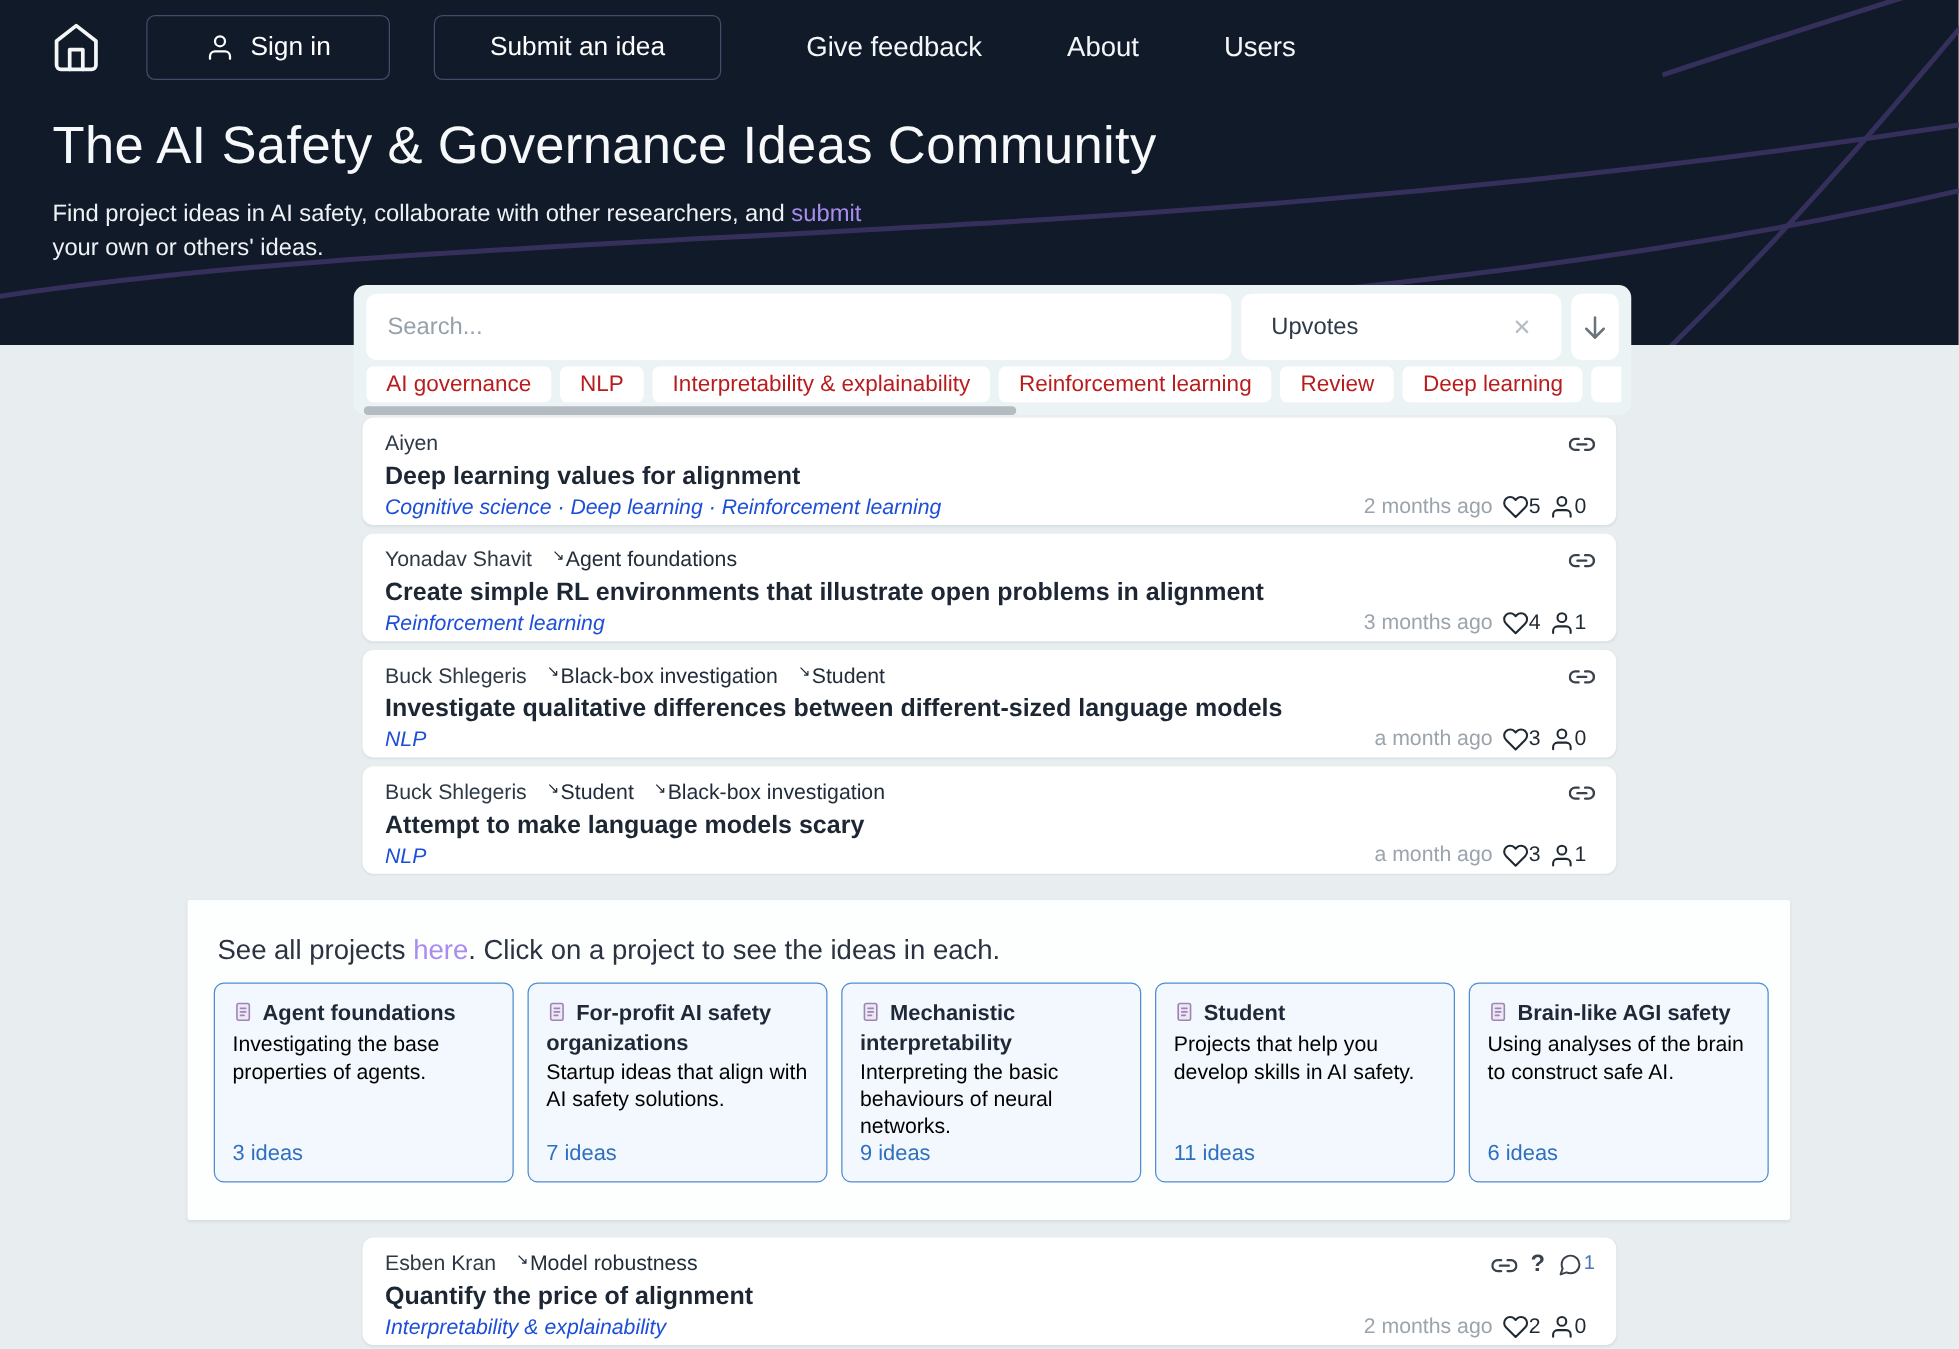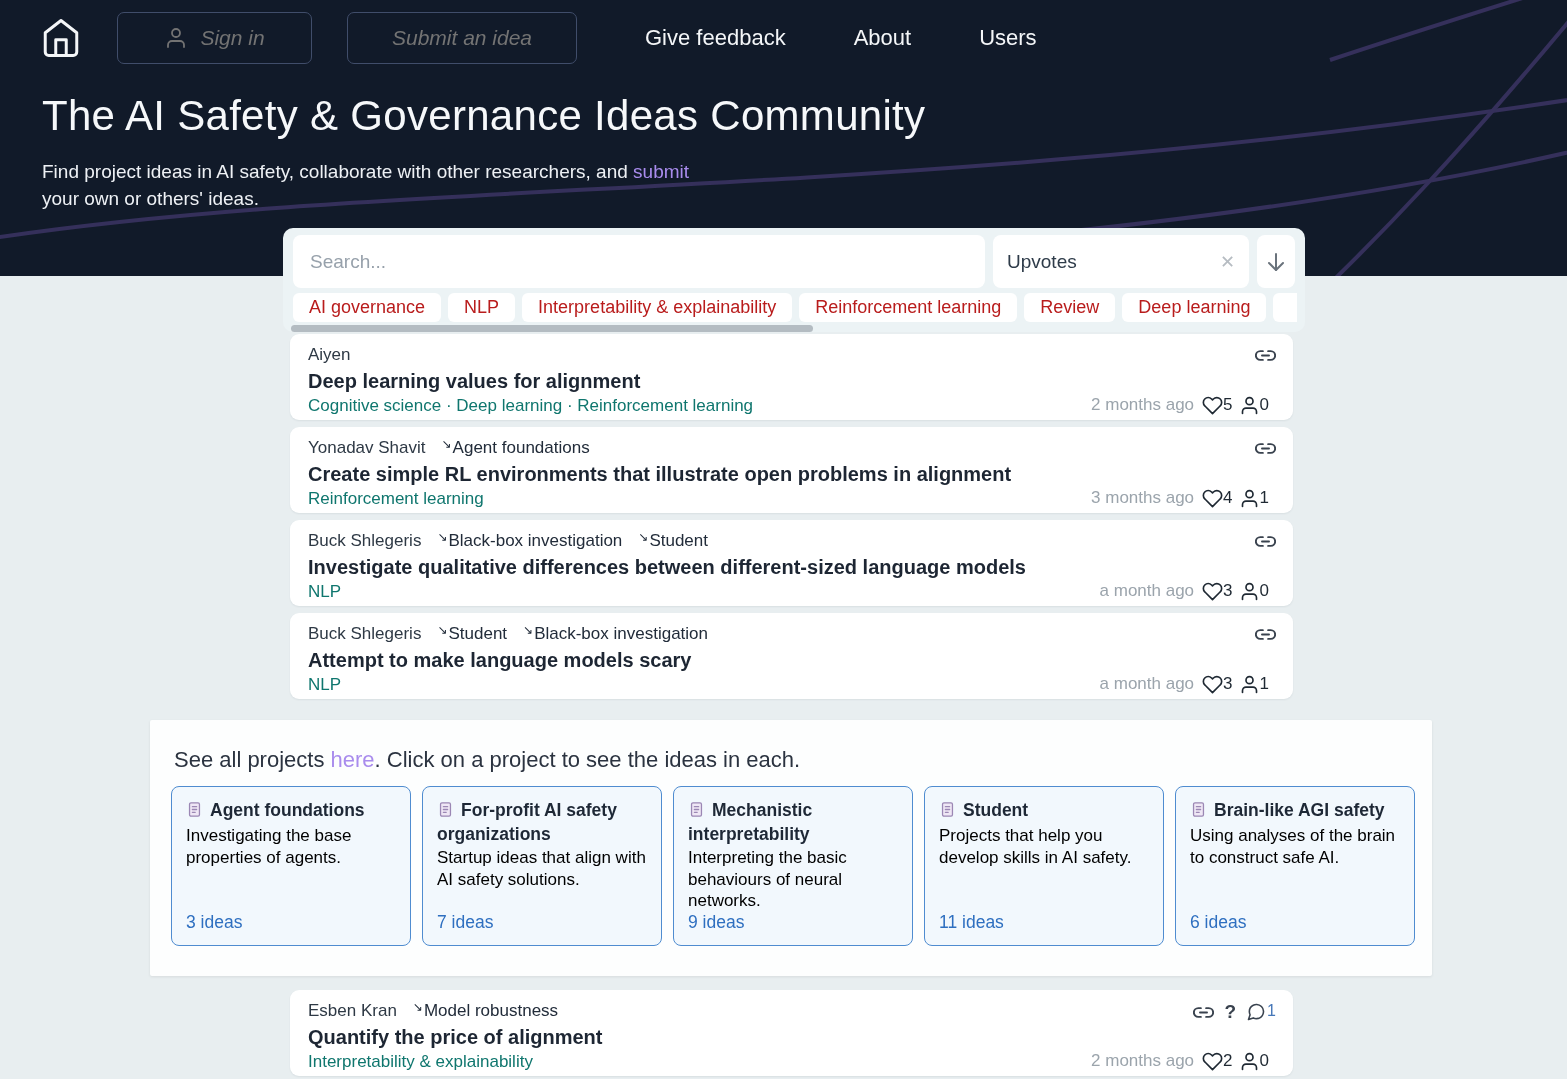--- a/index.html
+++ b/index.html
@@ -13,22 +13,22 @@
   
   .hero {
     position:absolute; top:0; left:0; width:1567px; height:276px;
     background:#111a29; color:#f4f6f8; overflow:hidden;
   }
   .hero-curves { position:absolute; inset:0; }
   .nav { position:absolute; top:12px; left:40px; display:flex; align-items:center; }
   .home-btn { width:46px; height:52px; display:flex; align-items:center; color:#f4f6f8; }
   .btn-dark {
     height:52px; border:1px solid #404d6a; border-radius:7px; background:transparent;
-    color:#737373; font-size:21px; display:inline-flex; align-items:center; justify-content:center;
-    gap:12px; font-family:inherit; cursor:pointer;font-style:italic;
+    color:#ffffff; font-size:21px; display:inline-flex; align-items:center; justify-content:center;
+    gap:12px; font-family:inherit; cursor:pointer;
   }
   .btn-signin { width:195px; margin-left:31px; }
   .btn-submit { width:230px; margin-left:35px; }
   .nav-link { color:#f4f6f8; font-size:22px; font-weight:500; margin-left:68px; text-decoration:none; cursor:pointer; }
   .hero-title {
     position:absolute; top:92px; left:42px; font-size:42px; font-weight:400;
     letter-spacing:.3px; color:#f6f8fa;
   }
   .hero-sub {
     position:absolute; top:158px; left:42px; font-size:19px; line-height:27px; color:#eef1f5;
@@ -42,21 +42,21 @@
   }
   .search-input {
     position:absolute; left:10px; top:7px; width:692px; height:53px;
     border:none; border-radius:8px; background:#fff; font-family:inherit;
     font-size:19px; color:#333; padding:0 17px; outline:none;
   }
   .search-input::placeholder { color:#97a1ab; }
   .sort-box {
     position:absolute; left:710px; top:7px; width:256px; height:53px;
     background:#fff; border-radius:8px; display:flex; align-items:center;
-    justify-content:space-between; padding:0 14px; font-size:19px; color:#2e3b49; cursor:pointer;
+    justify-content:space-between; padding:0 24px; font-size:19px; color:#2e3b49; cursor:pointer;
   }
   .sort-clear { color:#b6bcc2; font-size:18px; cursor:pointer; }
   .sort-dir-btn {
     position:absolute; left:974px; top:7px; width:38px; height:53px;
     background:#fff; border:none; border-radius:8px; display:flex; align-items:center;
     justify-content:center; color:#6a737c; cursor:pointer;
   }
   .chips { position:absolute; left:10px; top:65px; width:1004px; display:flex; gap:7px; overflow:hidden; }
   .chip {
     background:#fff; border-radius:6px; padding:4px 16px; font-size:18px;
@@ -76,21 +76,21 @@
   }
   .idea-top { display:flex; align-items:center; gap:16px; font-size:17px; color:#2e3945; height:22px; }
   .plink { display:inline-flex; align-items:flex-start; color:#222c3a; cursor:pointer; }
   .plink-arrow { font-size:12px; line-height:12px; margin-right:1px; margin-top:0; }
   .idea-icons { position:absolute; right:17px; top:11px; display:flex; align-items:center; gap:10px; color:#39424e; }
   .qmark { font-size:19px; font-weight:700; color:#39424e; }
   .comment-wrap { display:inline-flex; align-items:flex-start; gap:1px; }
   .comment-count { font-size:16px; color:#4677b8; }
   .idea-title { font-size:20px; font-weight:700; color:#1d2633; margin-top:4px; }
   .idea-bottom { display:flex; justify-content:space-between; align-items:center; margin-top:2px; font-size:17px; }
-  .idea-tags { color:#0f766e; }
+  .idea-tags { font-style:italic; color:#1d4ed8; }
   .idea-meta { display:flex; align-items:flex-start; gap:0; color:#1f2933; }
   .idea-time { color:#9ba4ac; margin-right:8px; }
   .meta-num { font-size:17px; color:#1f2933; margin-right:6px; }
 
   
   .projects-wrap {
     position:absolute; left:150px; top:720px; width:1282px; height:256px;
     background:#fdfefe; border-radius:2px; box-shadow:0 1px 3px rgba(0,0,0,.08);
   }
   .projects-heading { padding:27px 0 0 24px; font-size:22px; color:#2b3340; }

